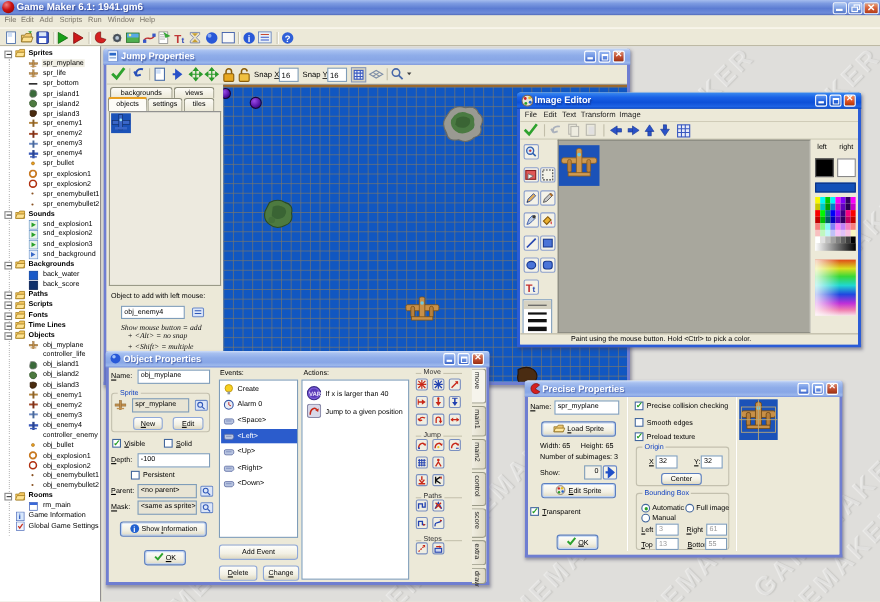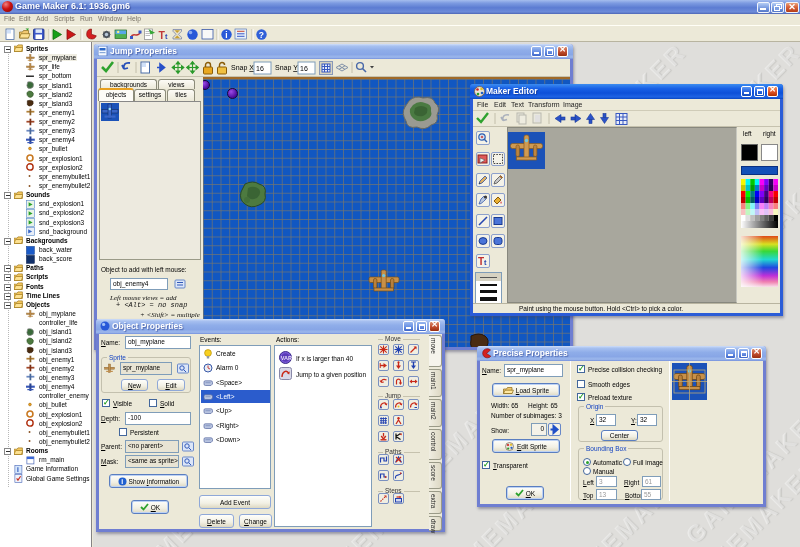--- a/index.html
+++ b/index.html
@@ -45,21 +45,21 @@
 .lbl{position:absolute;font-size:6.5px;white-space:nowrap;}
 .grp{position:absolute;border:1px solid #c3c0ae;border-radius:3px;}
 .grp>.glbl{position:absolute;left:5px;top:-4.5px;background:#ece9d8;color:#1141c0;font-size:6.5px;padding:0 2px;line-height:8px;}
 .ul{text-decoration:underline;}
 .wm{position:absolute;font-size:24px;font-weight:bold;letter-spacing:3px;color:rgba(255,255,255,.42);
  text-shadow:1px 1px 1px rgba(148,148,145,.28);transform:rotate(-45deg);white-space:nowrap;}
 .sunk{position:absolute;background:#fff;border:1px solid #7f9db9;}
 </style></head><body>
 <div id="titlebar">
   <div class="gmball"></div>
-  <div class="txt">Game Maker 6.1: 1936.gm6</div>
+  <div class="txt">Game Maker 6.1: 1941.gm6</div>
   <div class="capbtn" style="left:757px;">
       <div style="position:absolute;left:2px;bottom:2px;width:6px;height:2px;background:#fff;"></div>
     </div>
   <div class="capbtn" style="left:771px;">
       <div style="position:absolute;left:4px;top:1px;width:6px;height:5px;border:1px solid #fff;"></div>
       <div style="position:absolute;left:2px;top:3px;width:6px;height:5px;border:1px solid #fff;background:#7e9fe2;"></div>
     </div>
   <div class="capbtn close" style="left:785px;width:14px;">
       <div style="position:absolute;left:0;right:0;top:-1px;text-align:center;color:#fff;font-size:9px;font-weight:bold;">✕</div>
     </div>
@@ -790,23 +790,23 @@
             </g>
           </svg></div>
       </div>
       <div class="lbl" style="left:4px;top:189px;">Object to add with left mouse:</div>
       <div class="field" style="left:13px;top:201px;width:58px;height:12px;">obj_enemy4</div>
       <div style="position:absolute;left:77px;top:201px;width:13px;height:12px;"><svg width="13" height="12">
           <rect x="1" y="2" width="10" height="8" rx="1" fill="#dce6f8" stroke="#6888c8"></rect>
           <line x1="3" y1="4.5" x2="9" y2="4.5" stroke="#3058b8"></line>
           <line x1="3" y1="7" x2="9" y2="7" stroke="#3058b8"></line>
         </svg></div>
-      <div style="position:absolute;font-family:'Liberation Serif',serif;font-style:italic;font-size:7px;color:#101010;white-space:nowrap;left:13px;top:217px;">Left mouse views = add</div>
-      <div style="position:absolute;font-family:Liberation Mono, monospace;font-style:italic;font-size:7px;color:#101010;white-space:nowrap;left:19px;top:224px;">+ &lt;Alt&gt; = no snap</div>
-      <div style="position:absolute;font-family:'Liberation Serif',serif;font-style:italic;font-size:7px;color:#101010;white-space:nowrap;left:19px;top:234px;margin-left:24px;">+ &lt;Shift&gt; = multiple</div>
+      <div style="position:absolute;font-family:'Liberation Serif',serif;font-style:italic;font-size:7px;color:#101010;white-space:nowrap;left:13px;top:217px;">Show mouse button = add</div>
+      <div style="position:absolute;font-family:Liberation Serif, serif;font-style:italic;font-size:7px;color:#101010;white-space:nowrap;left:19px;top:224px;">+ &lt;Alt&gt; = no snap</div>
+      <div style="position:absolute;font-family:'Liberation Serif',serif;font-style:italic;font-size:7px;color:#101010;white-space:nowrap;left:19px;top:234px;">+ &lt;Shift&gt; = multiple</div>
     </div>
     <div style="position:absolute;left:106px;top:33px;width:367px;height:270px;border-top:2px solid #a06a28;
 background-color:#1157c1;background-image:linear-gradient(to right,rgba(118,118,110,.7) 1px,transparent 1px),linear-gradient(to bottom,rgba(118,118,110,.7) 1px,transparent 1px);background-size:8.75px 8.75px;overflow:hidden;">
       <div style="position:absolute;left:-3px;top:1px;width:10px;height:10px;border-radius:50%;background:radial-gradient(circle at 35% 30%,#9a4ae8,#4a0a9a 70%);border:1px solid #1a0438;"></div>
       <div style="position:absolute;left:24px;top:9px;width:11px;height:11px;border-radius:50%;background:radial-gradient(circle at 35% 30%,#9a4ae8,#4a0a9a 70%);border:1px solid #1a0438;"></div>
       <svg width="40" height="38" style="position:absolute;left:198px;top:16px;">
         <path d="M8 6 Q14 0 22 3 Q32 1 34 8 Q40 12 36 20 Q38 28 30 30 Q24 36 16 32 Q6 34 5 26 Q0 18 4 12 Z" fill="#9a9a92" stroke="#6a6a62"></path>
         <path d="M12 10 Q18 5 24 8 Q31 9 30 16 Q32 22 25 25 Q18 28 13 24 Q8 20 9 14 Z" fill="#4a7a42"></path>
         <path d="M14 13 Q20 9 26 13 Q28 18 22 21 Q15 22 13 18 Z" fill="#3a6434"></path>
       </svg>
@@ -832,21 +832,21 @@
   </div>
 <div class="win active" id="winimg" style="left:470px;top:84px;width:313px;height:232px;">
     <div class="tb">
  <svg width="11" height="11" style="position:absolute;left:4px;top:2px;">
         <circle cx="5.5" cy="5.5" r="5" fill="#e8e4d8" stroke="#786858"></circle>
         <circle cx="3.5" cy="3.5" r="1.3" fill="#d02020"></circle>
         <circle cx="7.5" cy="3" r="1.3" fill="#e8c020"></circle>
         <circle cx="8" cy="7" r="1.3" fill="#2060c8"></circle>
         <circle cx="4" cy="8" r="1.3" fill="#28a028"></circle>
       </svg>
- <div class="ttl">Maker Editor</div>
+ <div class="ttl">Image Editor</div>
  <div class="wbtn" style="right:31px;">
         <div class="mini"></div>
       </div>
  <div class="wbtn" style="right:18px;">
         <div class="maxi"></div>
       </div>
  <div class="wbtn close" style="right:5px;">
         <span>✕</span>
       </div>
 </div>

